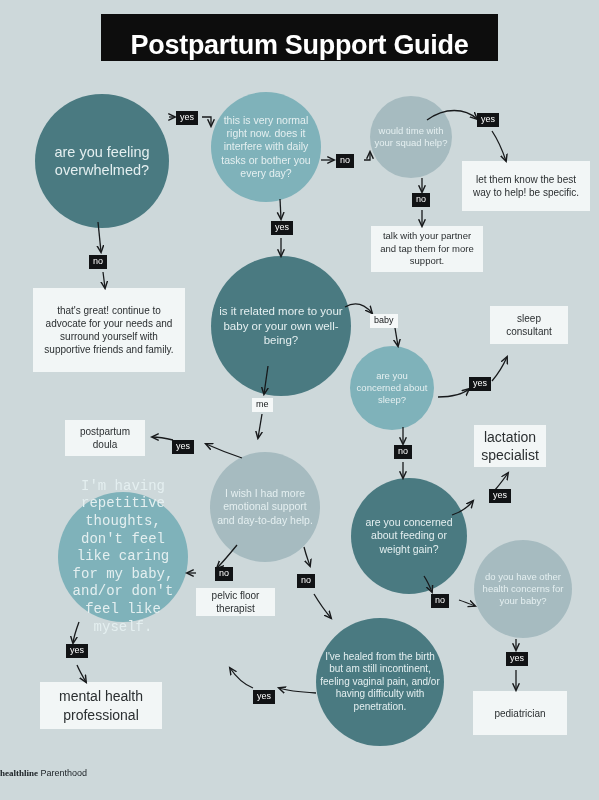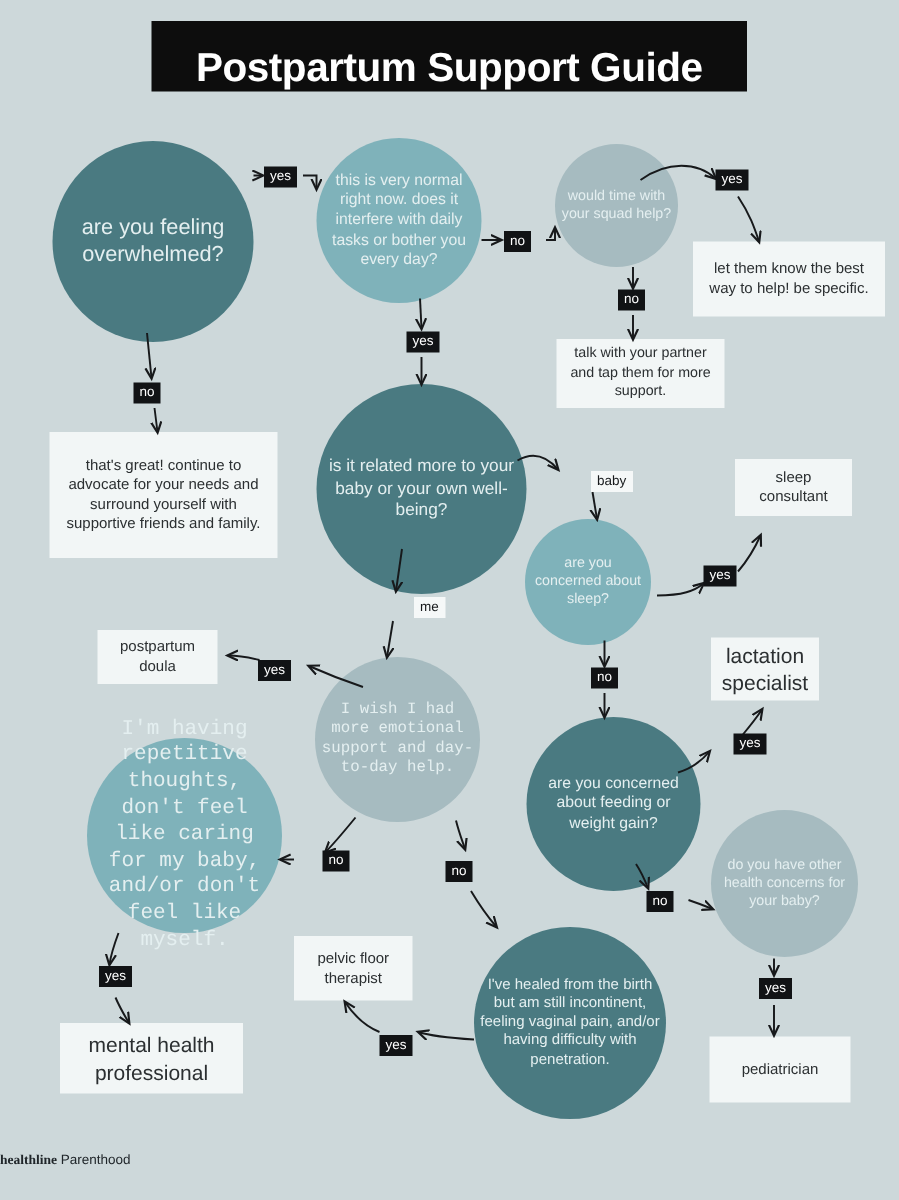--- a/index.html
+++ b/index.html
@@ -73,21 +73,21 @@
   .edge-label {
     position: absolute;
     font-size: 9px;
     line-height: 1;
     padding: 2px 4px 3px 4px;
     font-family: "Liberation Sans", sans-serif;
     white-space: nowrap;
     z-index: 6;
   }
   .lbl-dark  { background: #111315; color: #ffffff; }
-  .lbl-light { background: #f5f8f8; color: #16191b; margin-left: 24px; }
+  .lbl-light { background: #f5f8f8; color: #16191b; }
 
   
   #arrows {
     position: absolute;
     left: 0; top: 0;
     width: 599px;
     height: 800px;
     z-index: 4;
     pointer-events: none;
   }
@@ -196,21 +196,21 @@
   </div>
 
   <div class="node-circle c-dark" style="left:211px; top:256px; width:140px; height:140px; font-size:11.5px;">
     <span>is it related more to your baby or your own well-being?</span>
   </div>
 
   <div class="node-circle c-mid" style="left:350px; top:346px; width:84px; height:84px; font-size:9.5px;">
     <span>are you concerned about sleep?</span>
   </div>
 
-  <div class="node-circle c-light" style="left:210px; top:438px; width:110px; height:110px; font-size:10.5px;font-family:Liberation Mono, monospace;">
+  <div class="node-circle c-light" style="left:210px; top:452px; width:110px; height:110px; font-size:10.5px;">
     <span>I wish I had more emotional support and day-to-day help.</span>
   </div>
 
   <div class="node-circle c-mid" style="left:58px; top:492px; width:130px; height:130px; font-size:14px;font-family:Liberation Mono, monospace;">
     <span>I'm having repetitive thoughts, don't feel like caring for my baby, and/or don't feel like myself.</span>
   </div>
 
   <div class="node-circle c-dark" style="left:351px; top:478px; width:116px; height:116px; font-size:10.5px;">
     <span>are you concerned about feeding or weight gain?</span>
   </div>
@@ -244,21 +244,21 @@
   </div>
 
   <div class="node-box" style="left:474px; top:425px; width:72px; height:42px; font-size:14px;">
     <span>lactation specialist</span>
   </div>
 
   <div class="node-box" style="left:40px; top:682px; width:122px; height:47px; font-size:14px;">
     <span>mental health professional</span>
   </div>
 
-  <div class="node-box" style="left:196px; top:624px; width:79px; height:43px; font-size:10px;">
+  <div class="node-box" style="left:196px; top:588px; width:79px; height:28px; font-size:10px;">
     <span>pelvic floor therapist</span>
   </div>
 
   <div class="node-box" style="left:473px; top:691px; width:94px; height:44px; font-size:10px;">
     <span>pediatrician</span>
   </div>
 
   <div class="edge-label lbl-dark" style="left:176px; top:111px;">yes</div>
 
   <div class="edge-label lbl-dark" style="left:89px; top:255px;">no</div>

